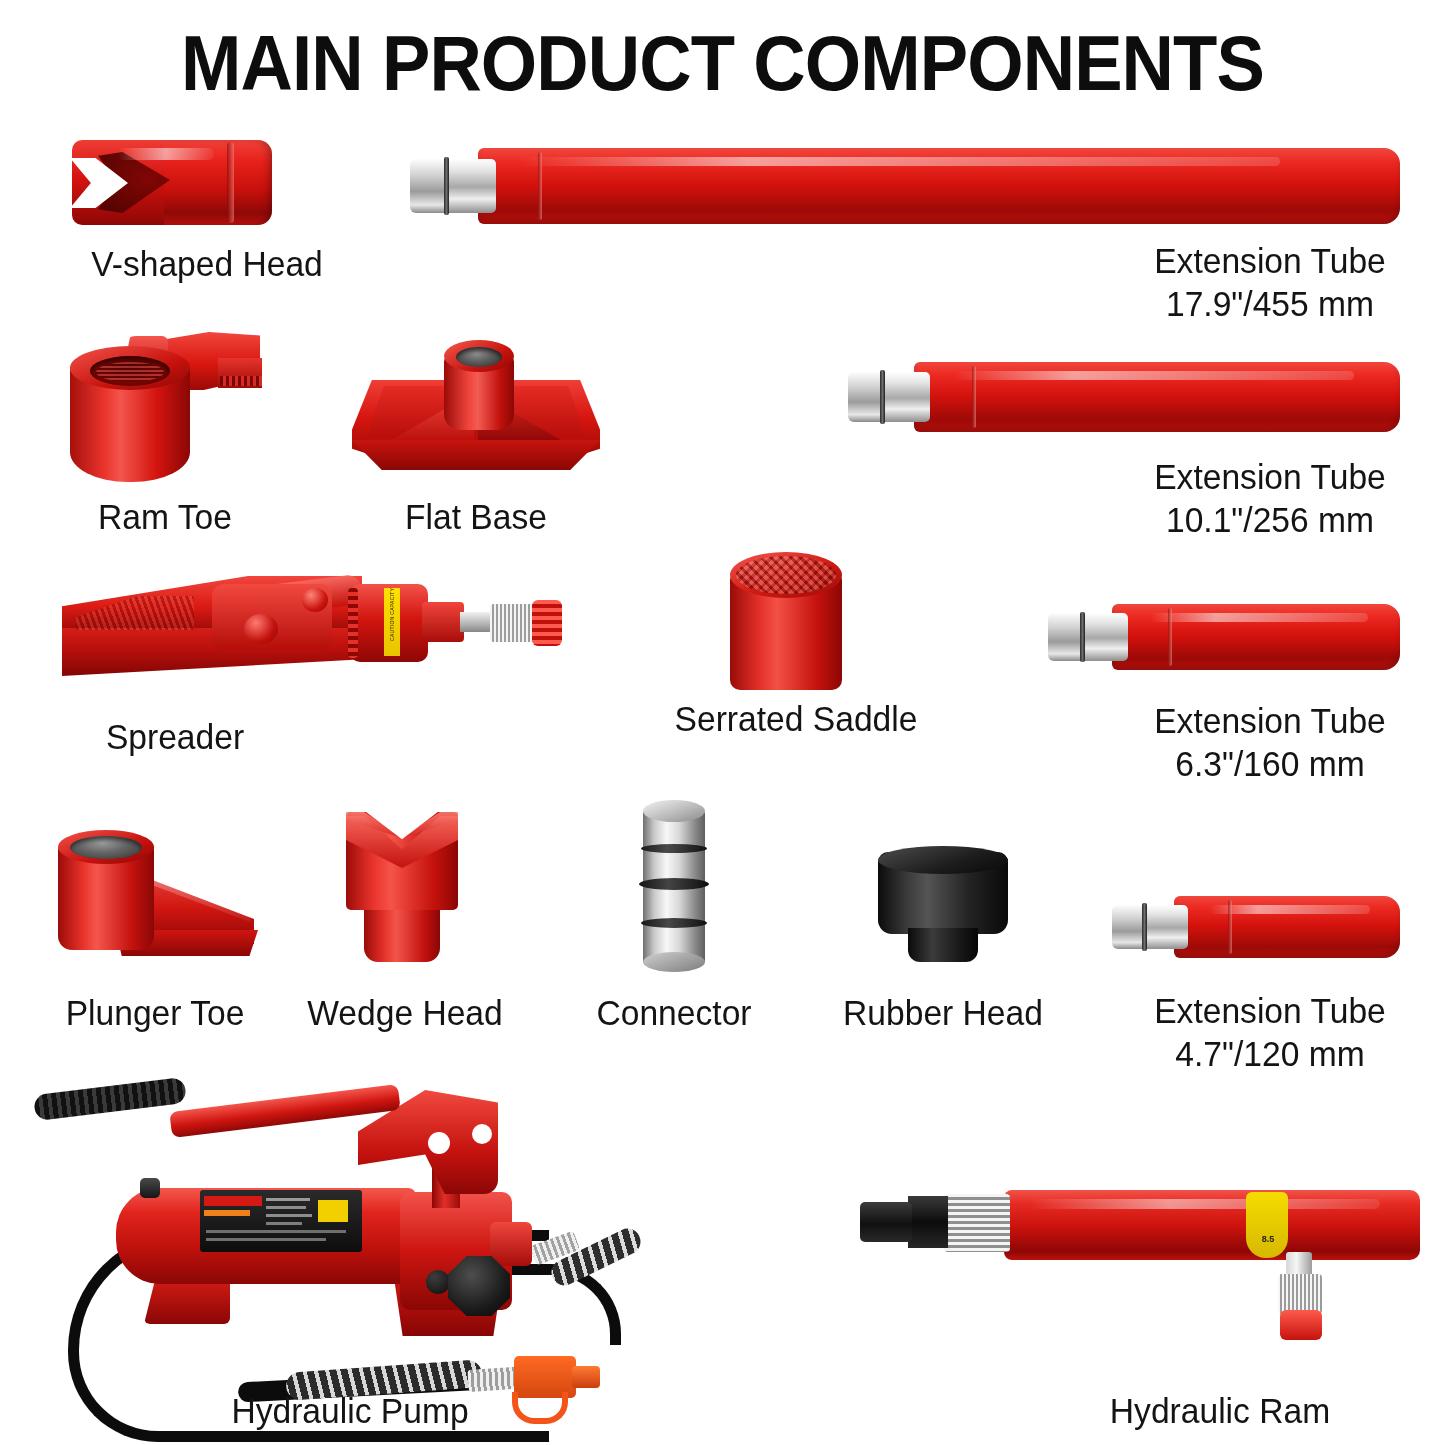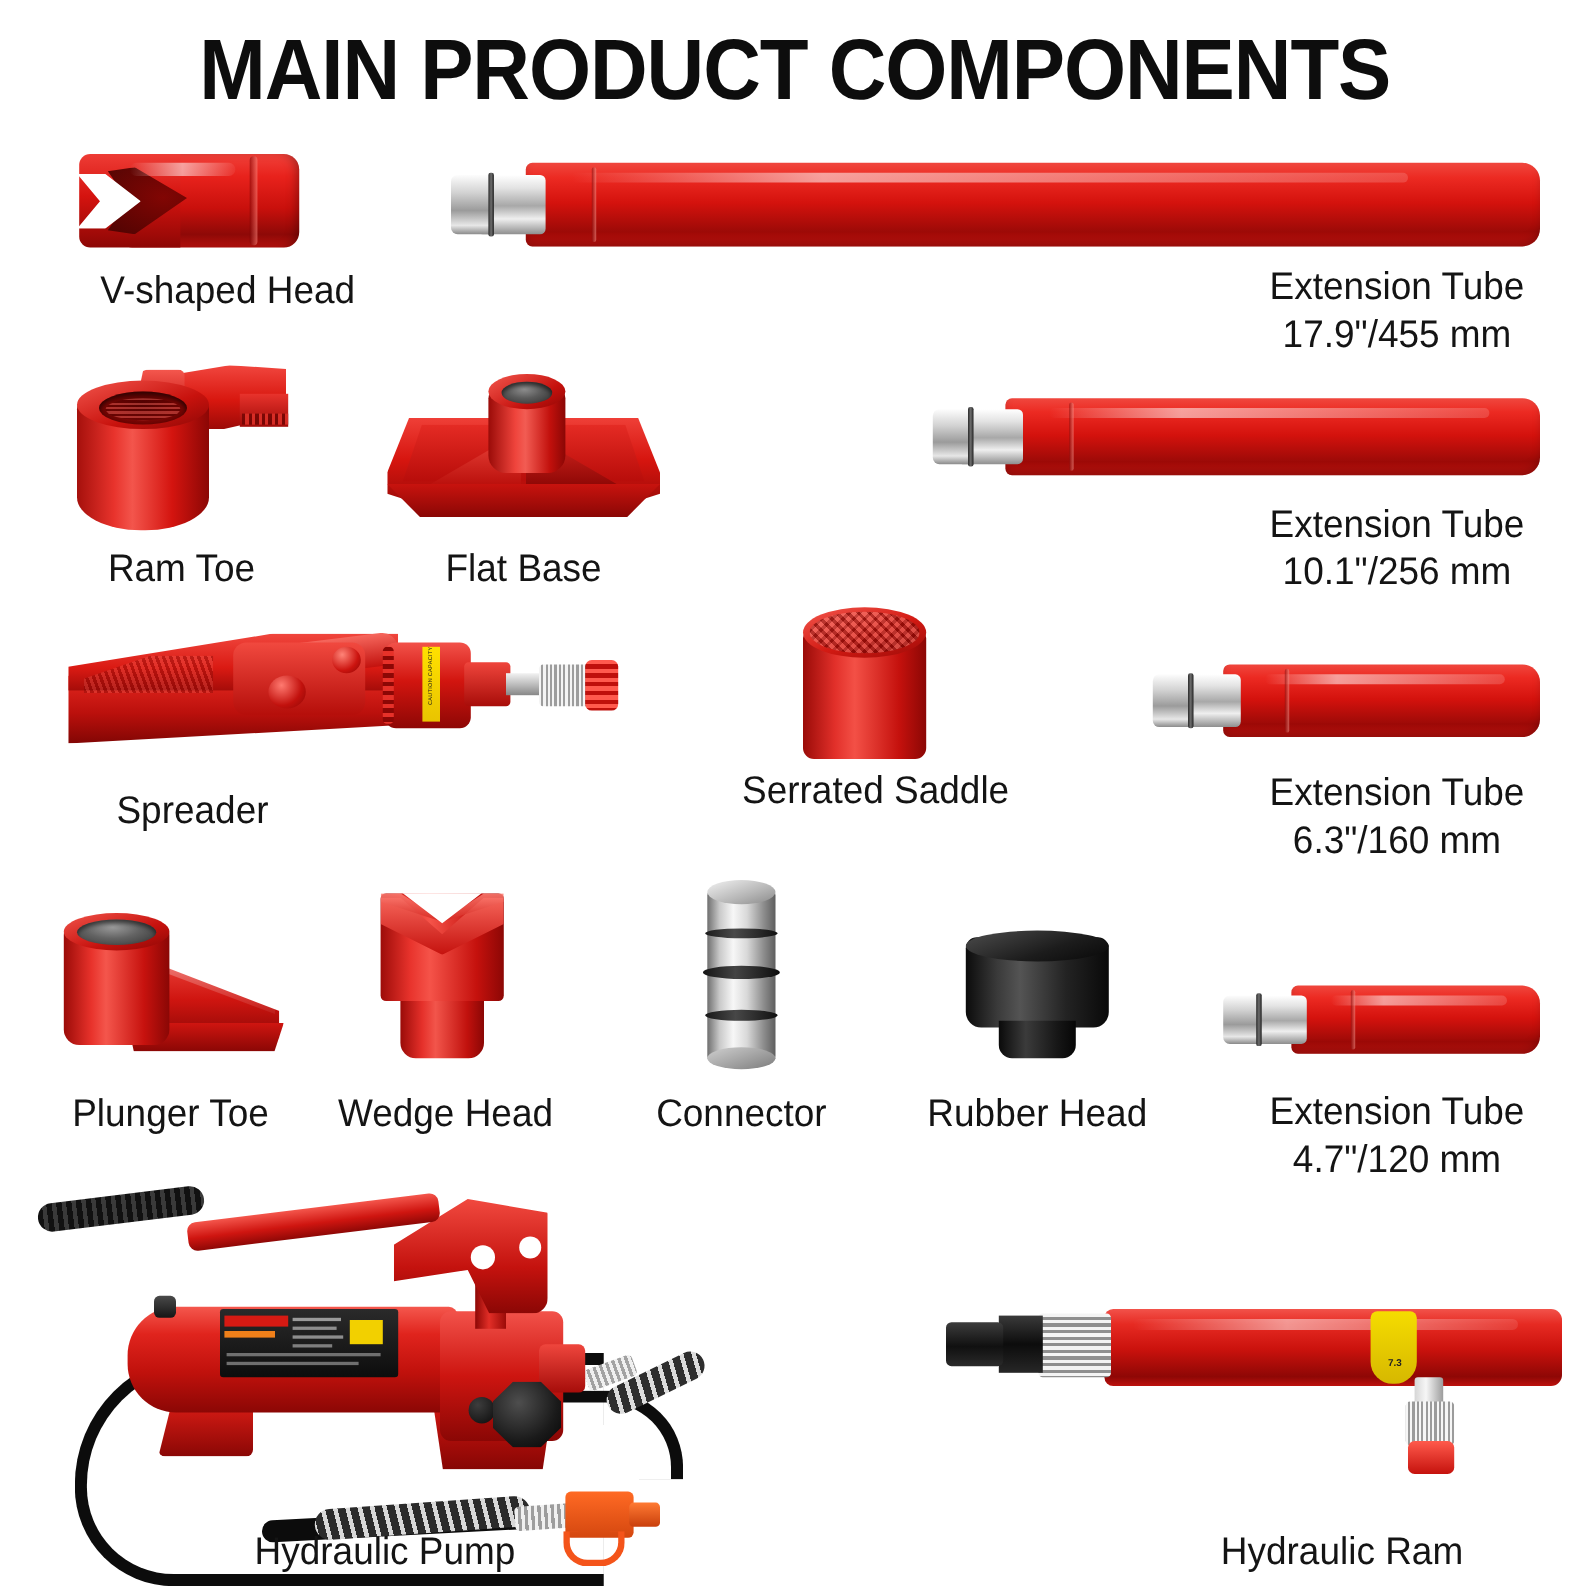--- a/index.html
+++ b/index.html
@@ -488,21 +488,21 @@
     <div class="hole2"></div>
     <div class="handleBar"></div>
     <div class="handleGrip"></div>
   </div>
   <div class="lbl" style="left:160px;top:1390px;width:380px;">Hydraulic Pump</div>
 
   <div class="part" id="ram">
     <div class="bodyFix"></div>
     <div class="gloss"></div>
     <div class="ylabel"></div>
-    <div class="ytext">7.3</div>
+    <div class="ytext">8.5</div>
     <div class="thread"></div>
     <div class="rod"></div>
     <div class="tip"></div>
     <div class="valveStem"></div>
     <div class="knurl"></div>
     <div class="capR"></div>
   </div>
   <div class="lbl" style="left:1030px;top:1390px;width:380px;">Hydraulic Ram</div>
 
 </div>

